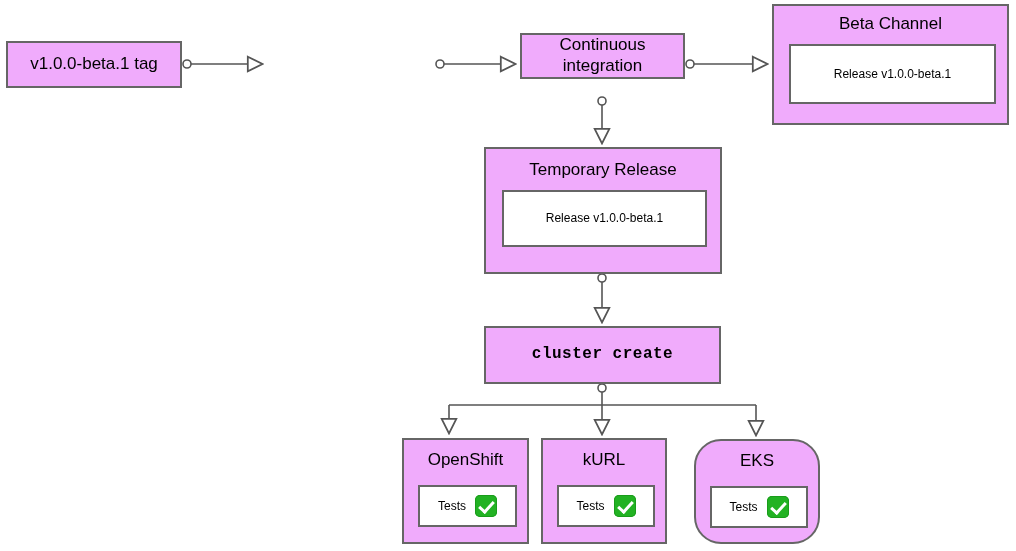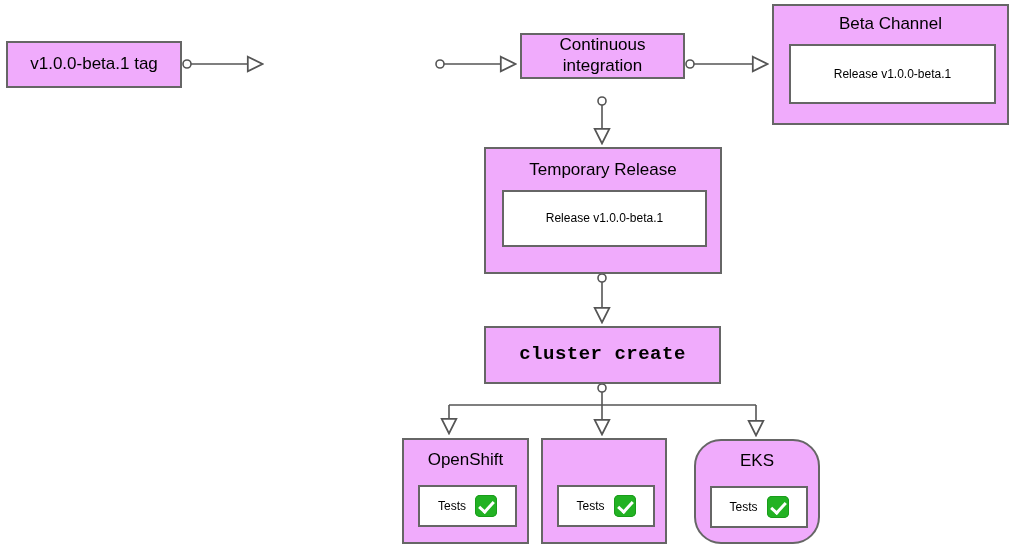--- a/index.html
+++ b/index.html
@@ -58,21 +58,21 @@
     background: #ffffff;
     display: flex;
     align-items: center;
     justify-content: center;
     font-size: 12px;
     color: #000000;
   }
   .mono-node {
     font-family: "Liberation Mono", "DejaVu Sans Mono", monospace;
     font-weight: bold;
-    font-size: 19px;
+    font-size: 16px;
     letter-spacing: 0.5px;
   }
   .tests-row {
     display: flex;
     align-items: center;
     justify-content: center;
     gap: 9px;
   }
   .check-badge {
     display: inline-block;
@@ -174,20 +174,21 @@
     <div class="container-title" style="top:10px;">OpenShift</div>
     <div class="inner-node" style="left:14px; top:45px; width:99px; height:42px;">
       <span class="tests-row">
         <span>Tests</span>
         <span class="check-badge"></span>
       </span>
     </div>
   </div>
 
   <div class="node container" style="left:541px; top:438px; width:126px; height:106px;">
+    <div class="container-title" style="top:10px;">kURL</div>
     <div class="inner-node" style="left:14px; top:45px; width:98px; height:42px;">
       <span class="tests-row">
         <span>Tests</span>
         <span class="check-badge"></span>
       </span>
     </div>
   </div>
 
   <div class="node container" style="left:694px; top:439px; width:126px; height:105px;border-radius:27px;">
     <div class="container-title" style="top:10px;">EKS</div>

